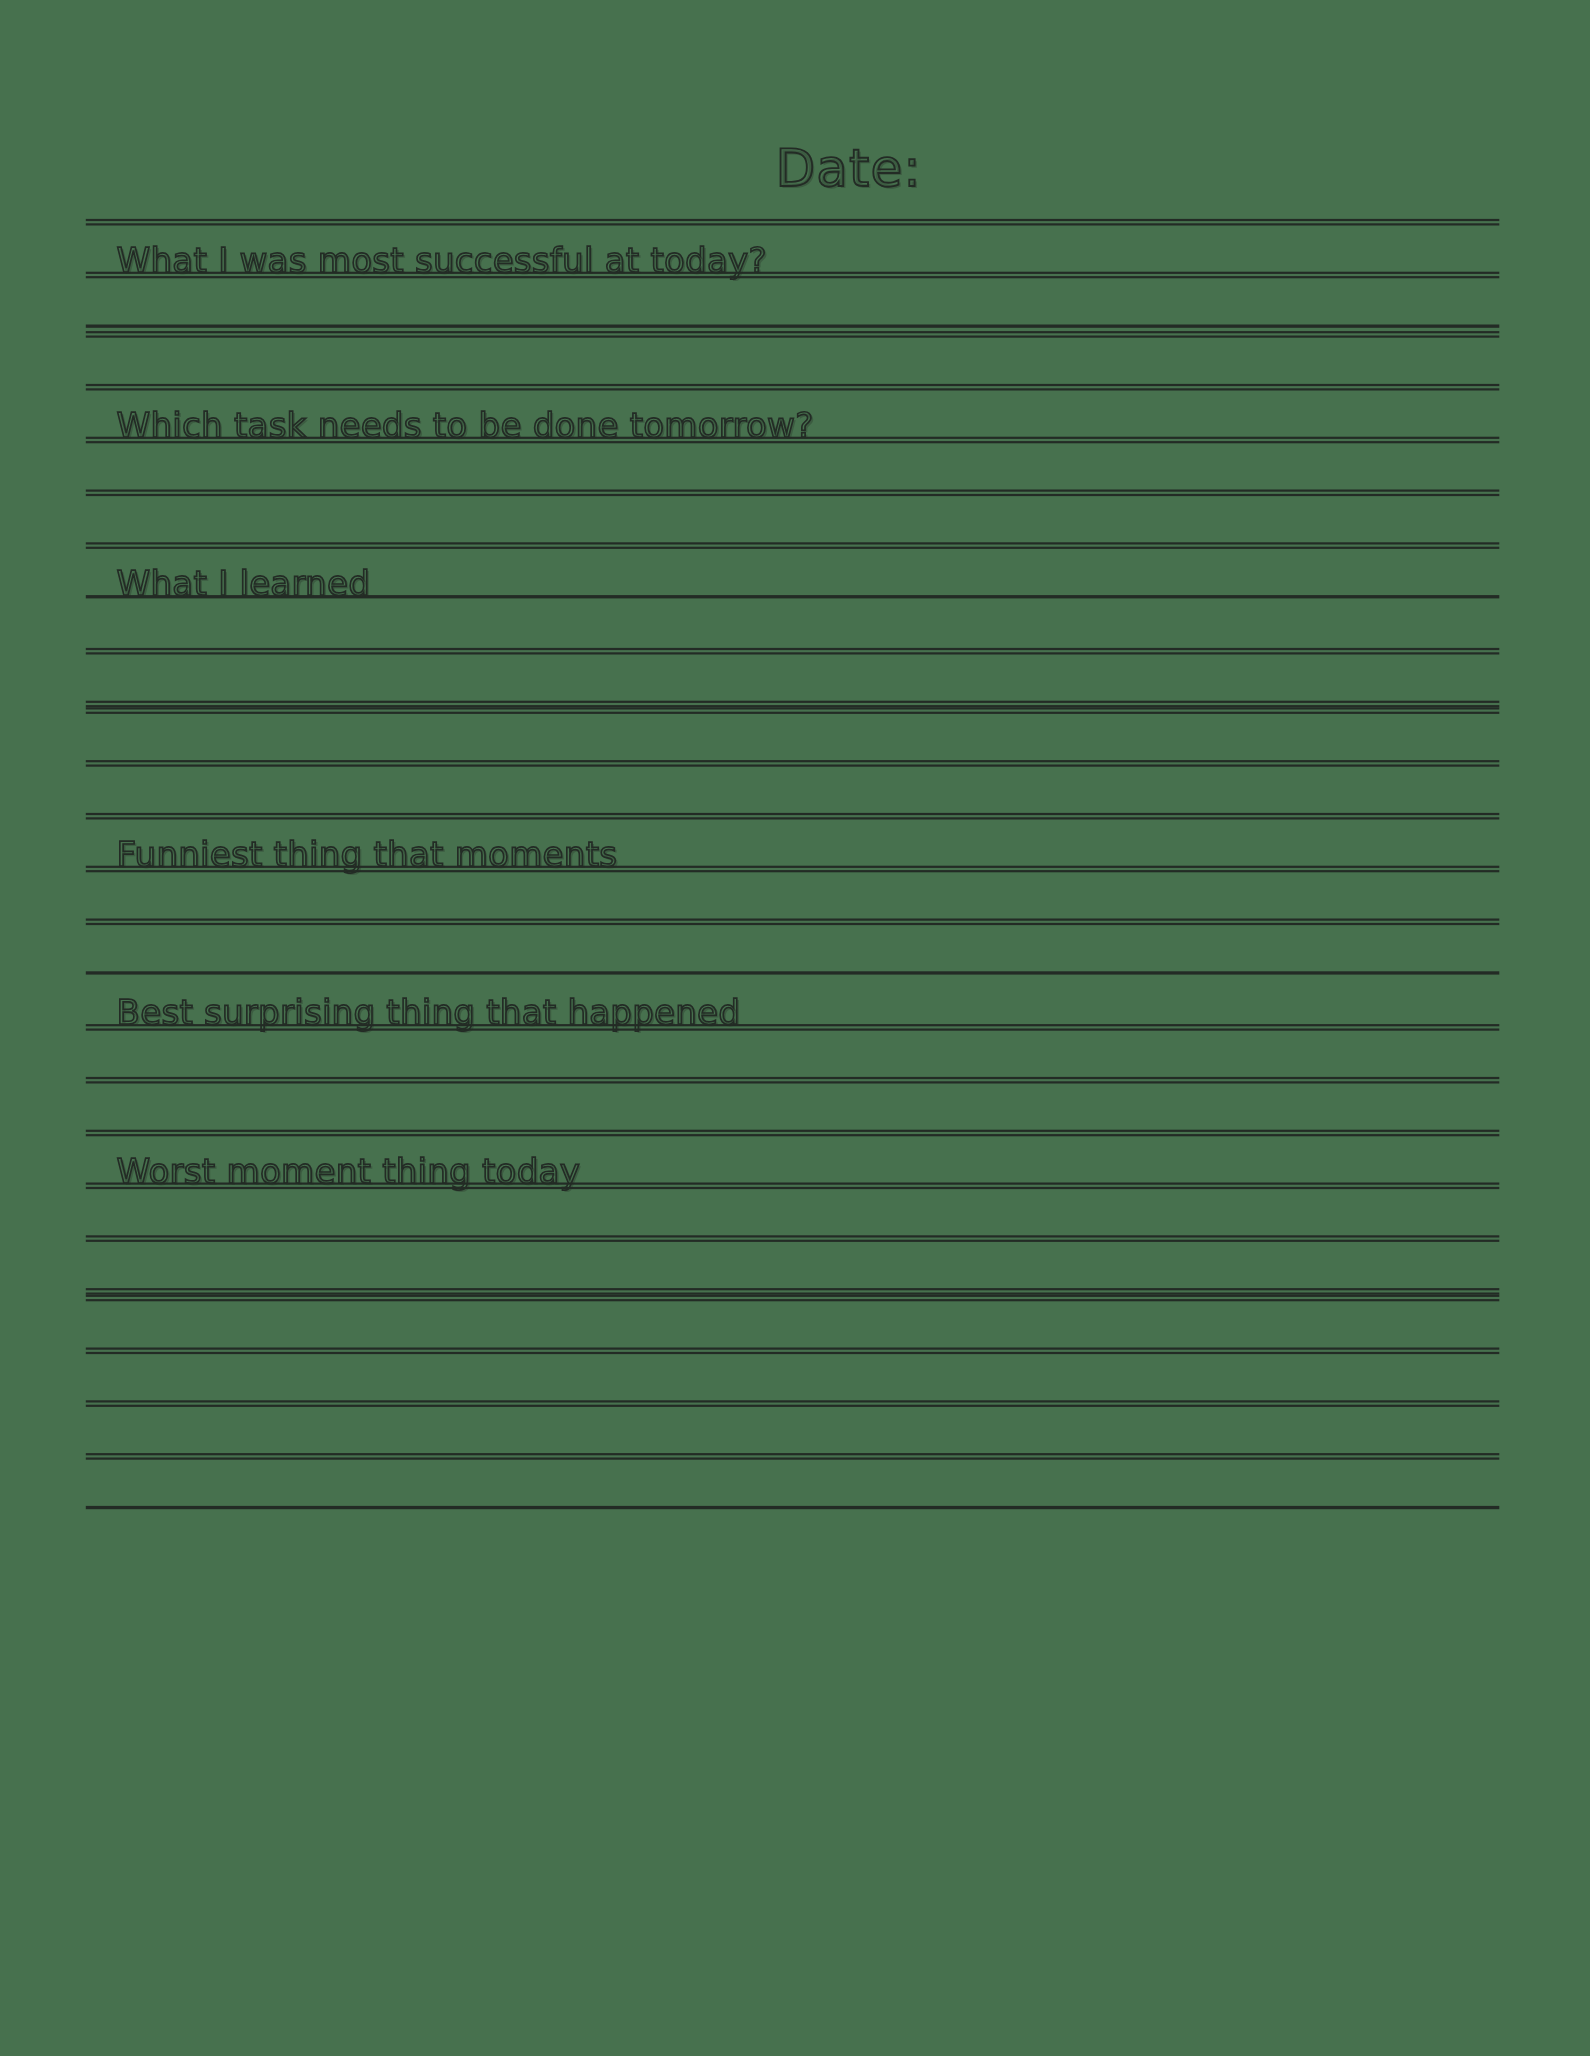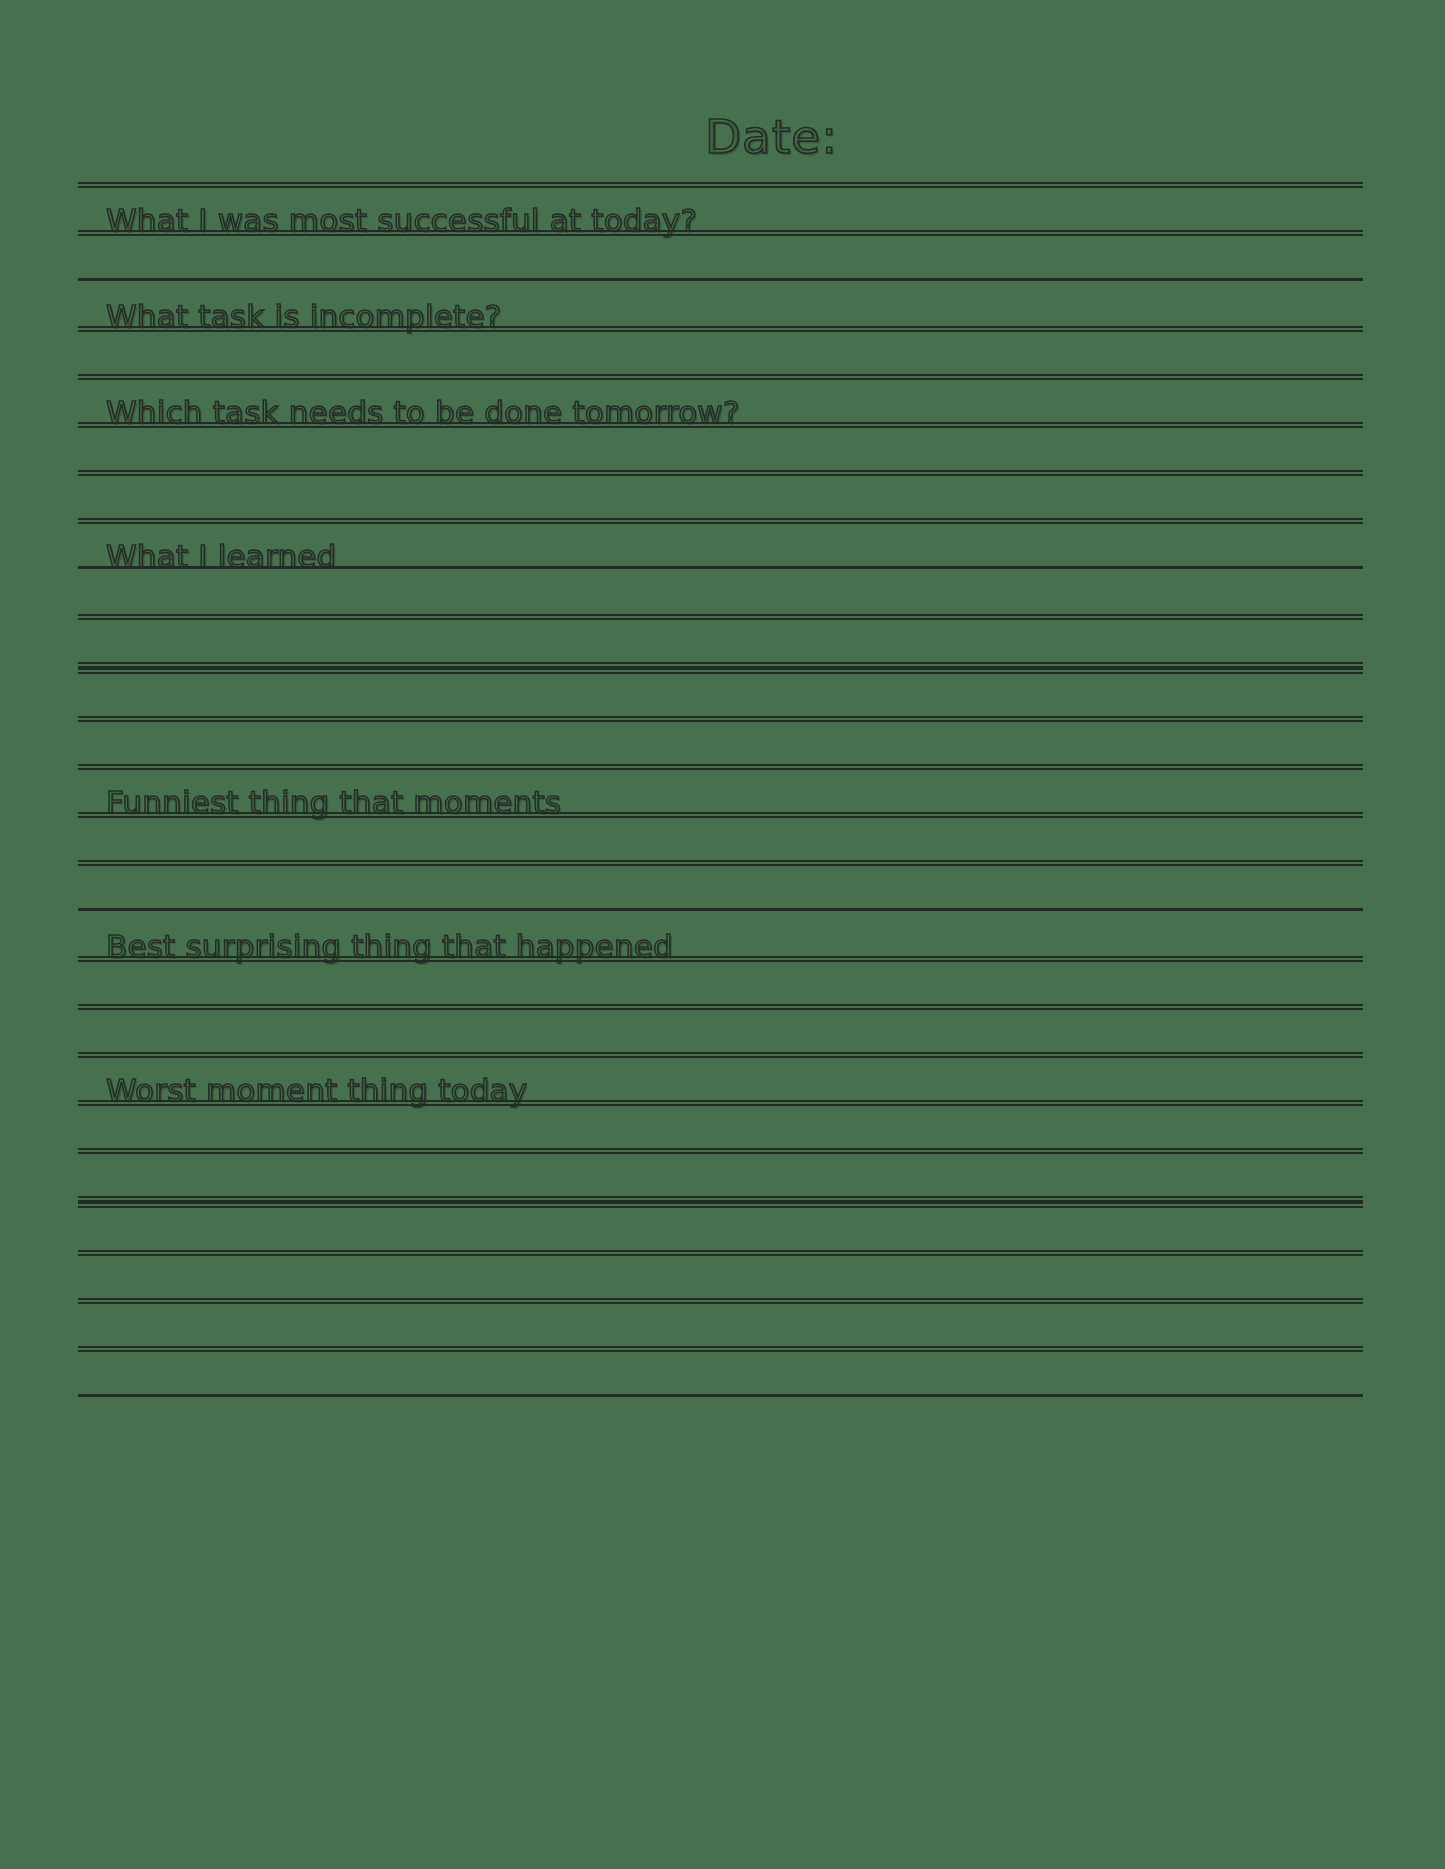--- a/index.html
+++ b/index.html
@@ -6,21 +6,21 @@
     --bg:#47714E;
     --ink:#232B25;
   }
   html,body{margin:0;padding:0;}
   body{
     width:1445px;height:1869px;
     background:var(--bg);
     font-family:"DejaVu Sans",sans-serif;
     overflow:hidden;
   }
-  .page{padding-top:102px;}
+  .page{padding-top:102px;margin-top:17px;}
   .date-label{
     margin:0;height:80px;box-sizing:border-box;
     display:flex;align-items:flex-end;justify-content:center;
     padding-bottom:18px;
     transform:translateX(49px);
     font-size:47px;font-weight:400;letter-spacing:1px;
     color:var(--ink);
   }
   .sheet{margin:0 82px 0 78px;}
   .rule{
@@ -57,23 +57,20 @@
 <div class="page">
   <h1 class="date-label">Date:</h1>
   <div class="sheet">
       <div class="rule"></div>
       <div class="row prompt-row">
         <span class="prompt">What I was most successful at today?</span>
       </div>
       <div class="rule"></div>
       <div class="row"></div>
       <div class="rule thick"></div>
-      <div class="row prompt-row">
-        <span class="prompt">What task is incomplete?</span>
-      </div>
       <div class="rule"></div>
       <div class="row"></div>
       <div class="rule"></div>
       <div class="row prompt-row">
         <span class="prompt">Which task needs to be done tomorrow?</span>
       </div>
       <div class="rule"></div>
       <div class="row"></div>
       <div class="rule"></div>
       <div class="row"></div>

